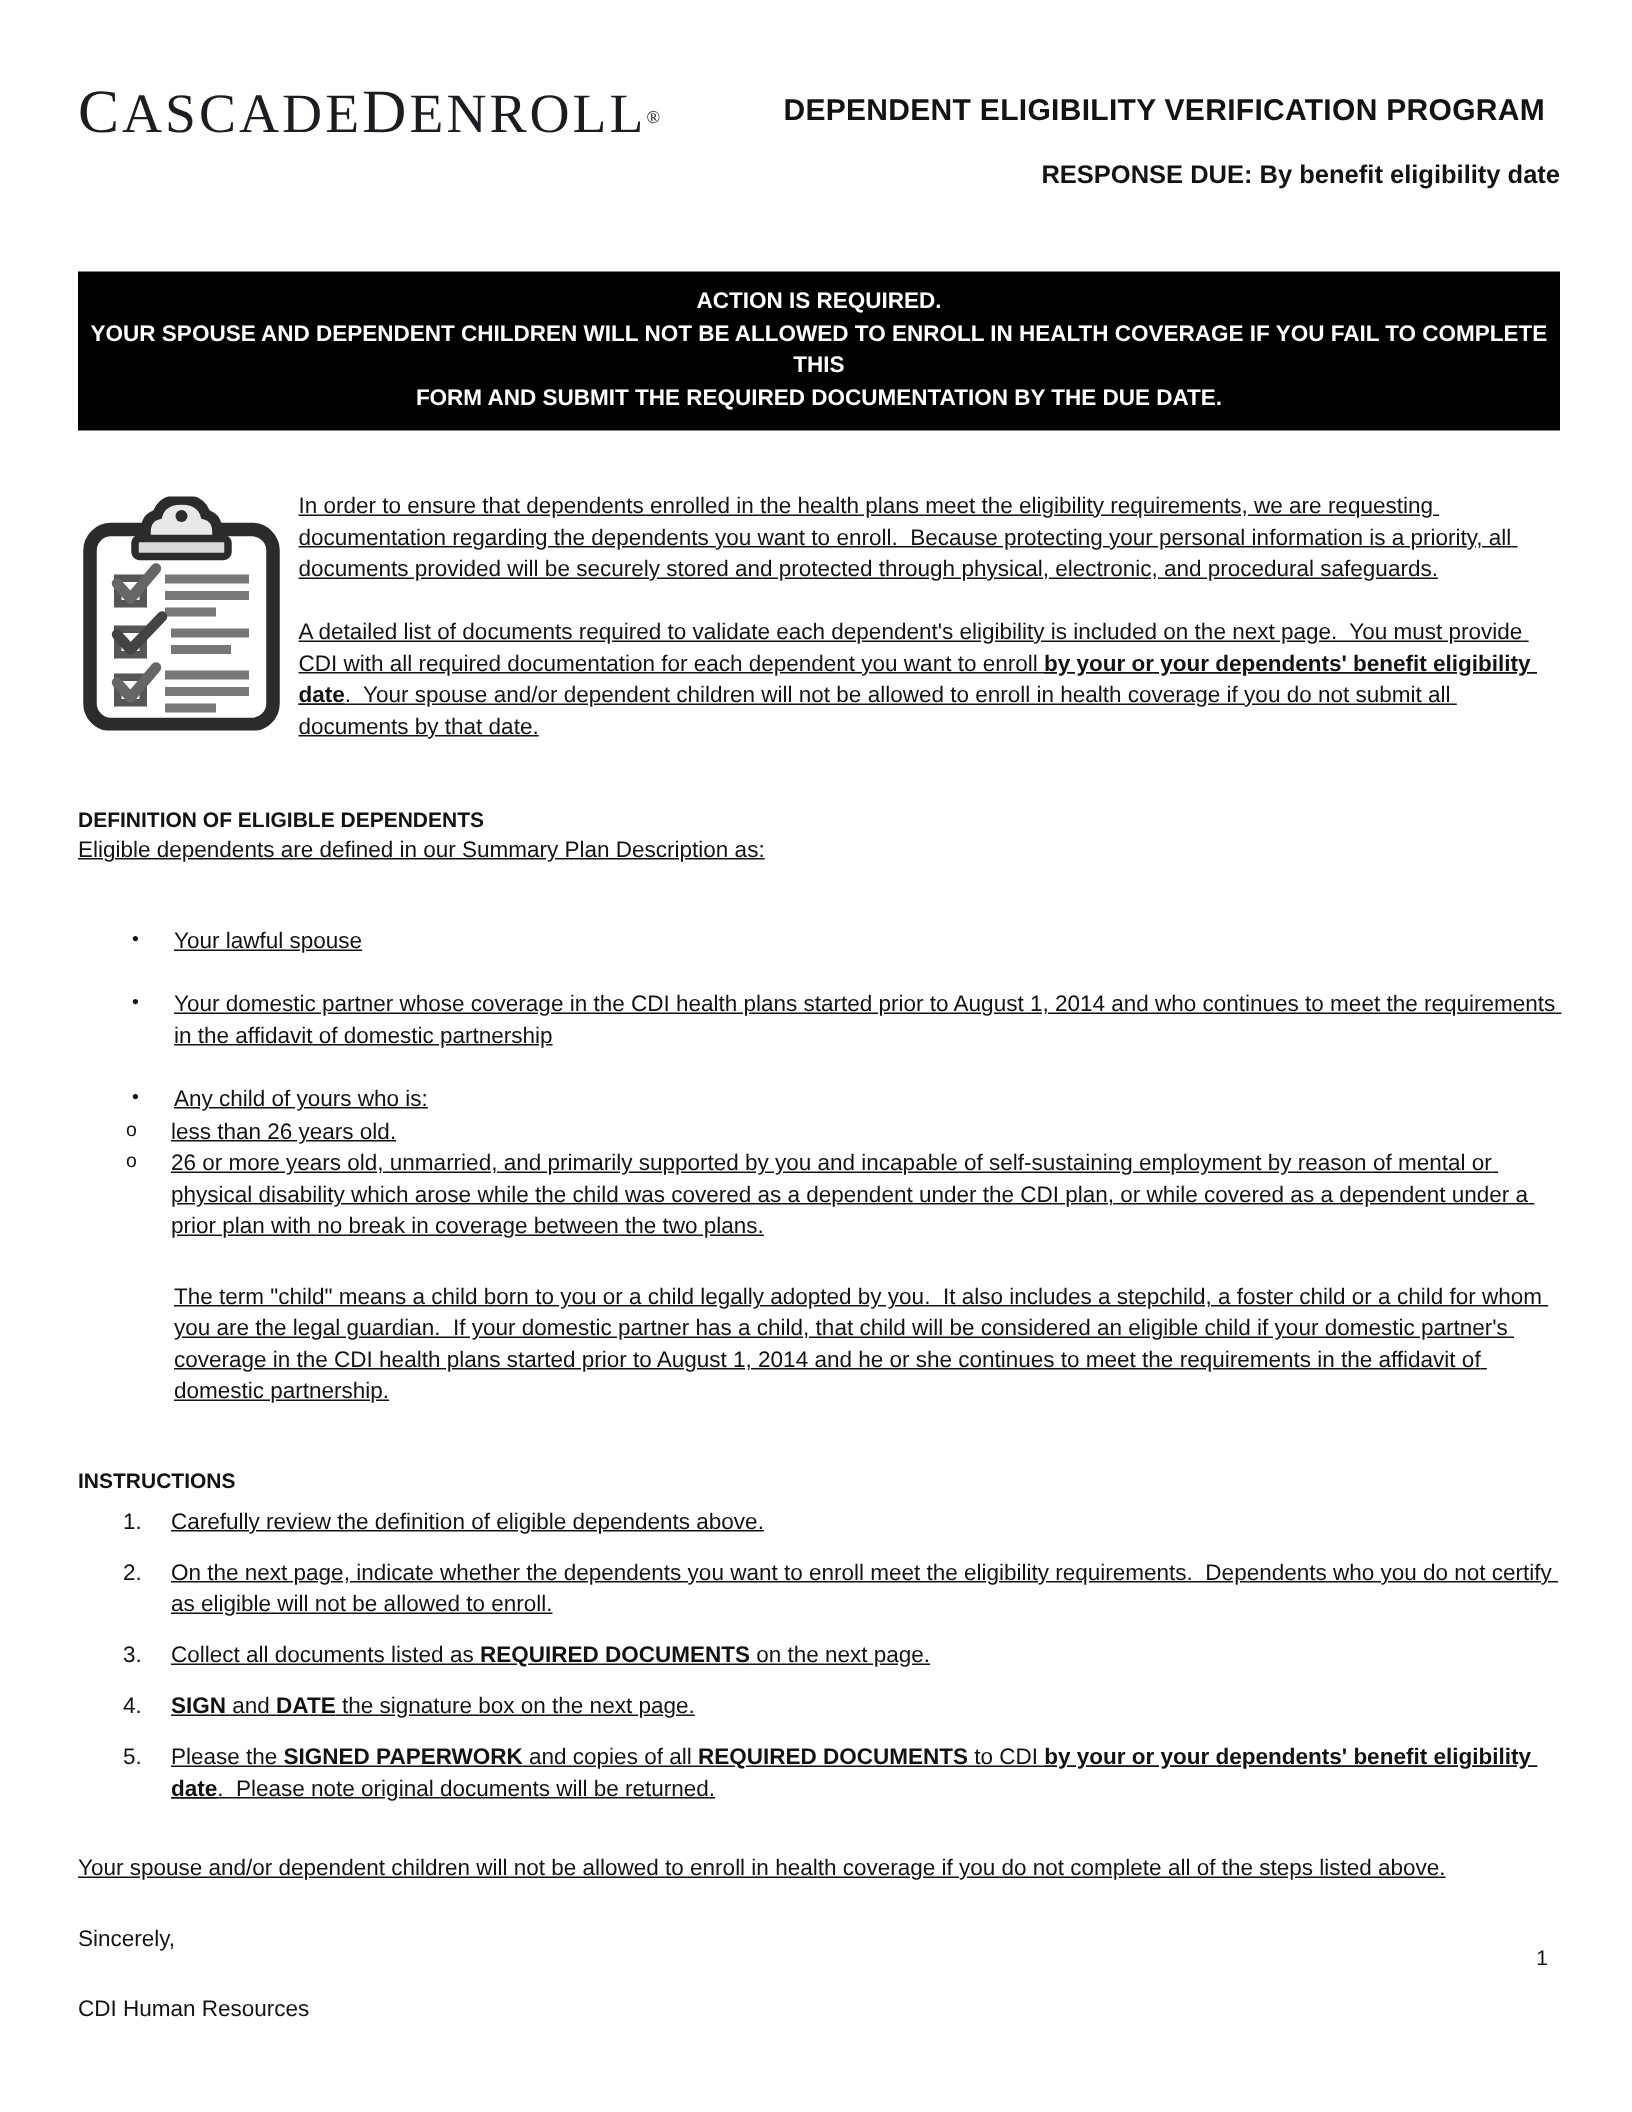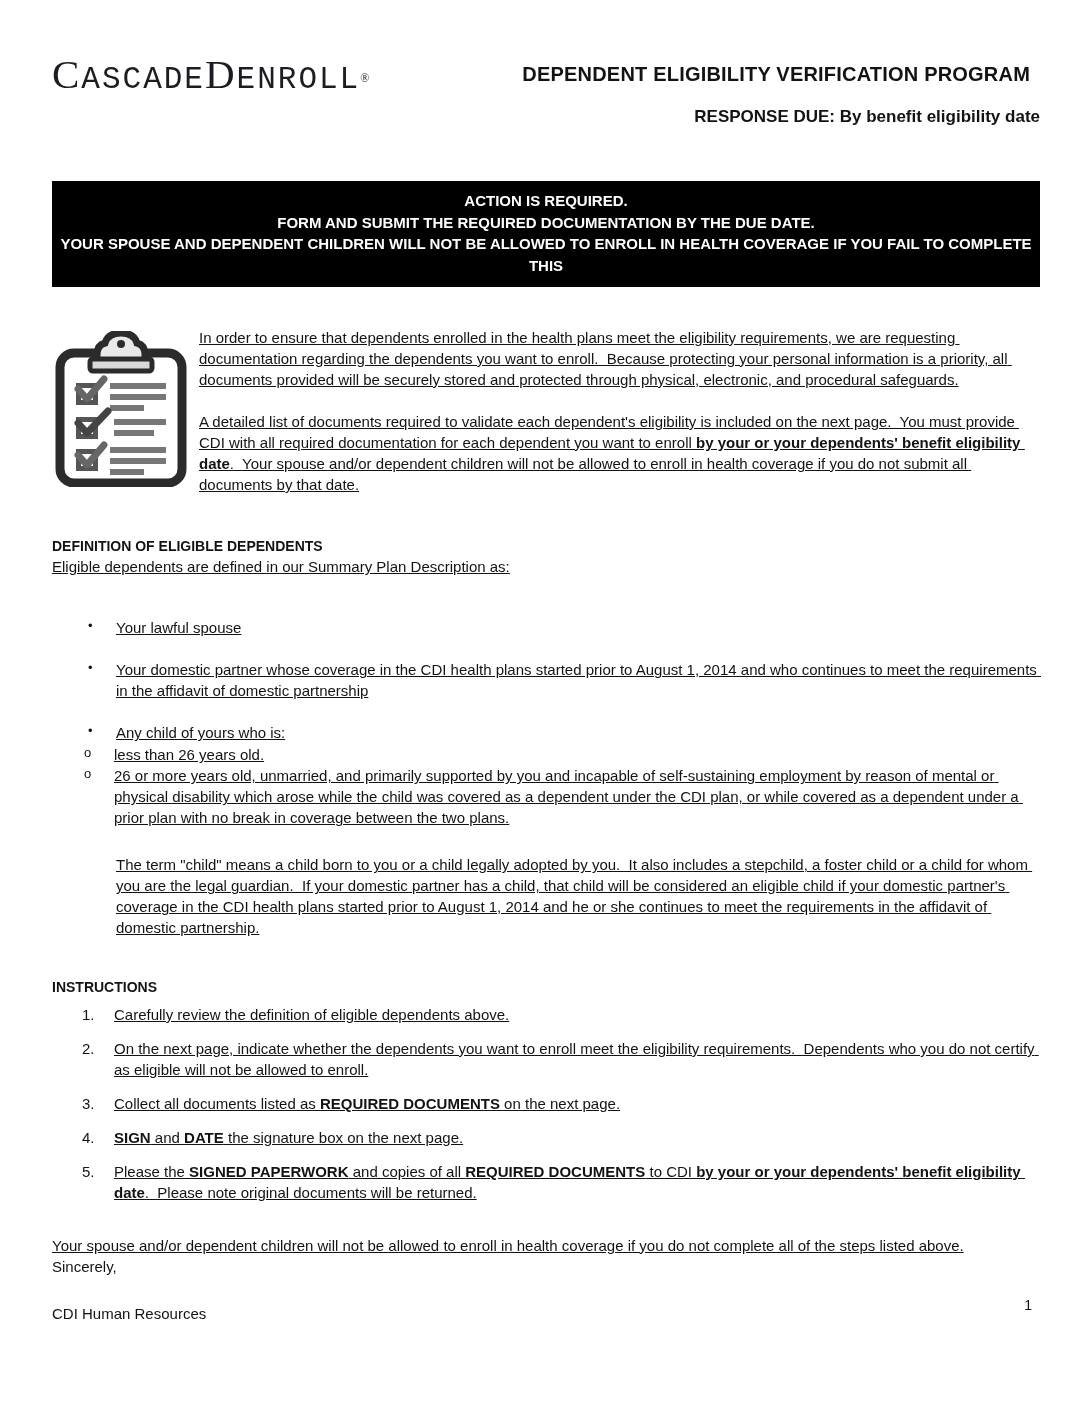--- a/index.html
+++ b/index.html
@@ -25,21 +25,21 @@
   .header-row { display: flex; justify-content: space-between; align-items: flex-start; }
   .logo {
     font-family: "Liberation Serif", serif;
     color: #1c1c22;
     letter-spacing: 2px;
     white-space: nowrap;
     line-height: 1;
     padding-top: 2px;
   }
   .logo .cap  { font-size: 41px; font-weight: 400; }
-  .logo .rest { font-size: 31px; font-weight: 400; font-family: Liberation Mono, monospace; }
+  .logo .rest { font-size: 37px; font-weight: 400; }
   .logo .reg  { font-size: 12px; vertical-align: super; letter-spacing: 0; }
   .doc-title {
     font-size: 20px;
     font-weight: bold;
     letter-spacing: 0.2px;
     padding-top: 8px;
     padding-right: 10px;
   }
   .response-due {
     text-align: right;
@@ -94,21 +94,21 @@
   
   .instructions { margin-top: 40px; }
   .num-list { margin-top: 4px; }
   .num-item { display: flex; margin-top: 13px; }
   .num-item .num { flex: 0 0 32px; margin-left: 30px; }
   .num-item .ntext { flex: 1; }
 
   
   .closing-p1 { margin-top: 32px; }
   .closing-p2 { margin-top: 22px; }
-  .signoff    { }
+  .signoff    { margin-top: 26px; }
   .signature  { margin-top: 26px; }
   .page-number {
     position: absolute;
     right: 56px;
     top: 1296px;
     font-size: 14px;
   }
 </style>
 </head>
 <body>
@@ -116,22 +116,22 @@
 <div class="page">
 
   <div class="header-row">
     <div class="logo"><span class="cap">C</span><span class="rest">ASCADE</span><span class="cap">D</span><span class="rest">ENROLL</span><span class="reg">®</span></div>
     <div class="doc-title">DEPENDENT ELIGIBILITY VERIFICATION PROGRAM</div>
   </div>
   <div class="response-due">RESPONSE DUE: By benefit eligibility date</div>
 
   <div class="banner">
     <div>ACTION IS REQUIRED.</div>
+    <div>YOUR SPOUSE AND DEPENDENT CHILDREN WILL NOT BE ALLOWED TO ENROLL IN HEALTH COVERAGE IF YOU FAIL TO COMPLETE THIS</div>
     <div>FORM AND SUBMIT THE REQUIRED DOCUMENTATION BY THE DUE DATE.</div>
-    <div>YOUR SPOUSE AND DEPENDENT CHILDREN WILL NOT BE ALLOWED TO ENROLL IN HEALTH COVERAGE IF YOU FAIL TO COMPLETE THIS</div>
   </div>
 
   <div class="intro">
     <div class="clipboard">
       <svg width="138" height="156" viewBox="0 0 138 156" aria-hidden="true">
 
         <rect x="8" y="22" width="122" height="130" rx="14" fill="#ffffff" stroke="#2b2b2b" stroke-width="9"></rect>
 
         <path d="M45 30 L45 20 Q45 10 53 8 Q56 -2 69 -2 Q82 -2 85 8 Q93 10 93 20 L93 30 Z" transform="translate(0,4)" fill="#e8e8e8" stroke="#2b2b2b" stroke-width="7"></path>
         <rect x="38" y="28" width="62" height="12" rx="3" fill="#d9d9d9" stroke="#2b2b2b" stroke-width="5"></rect>

